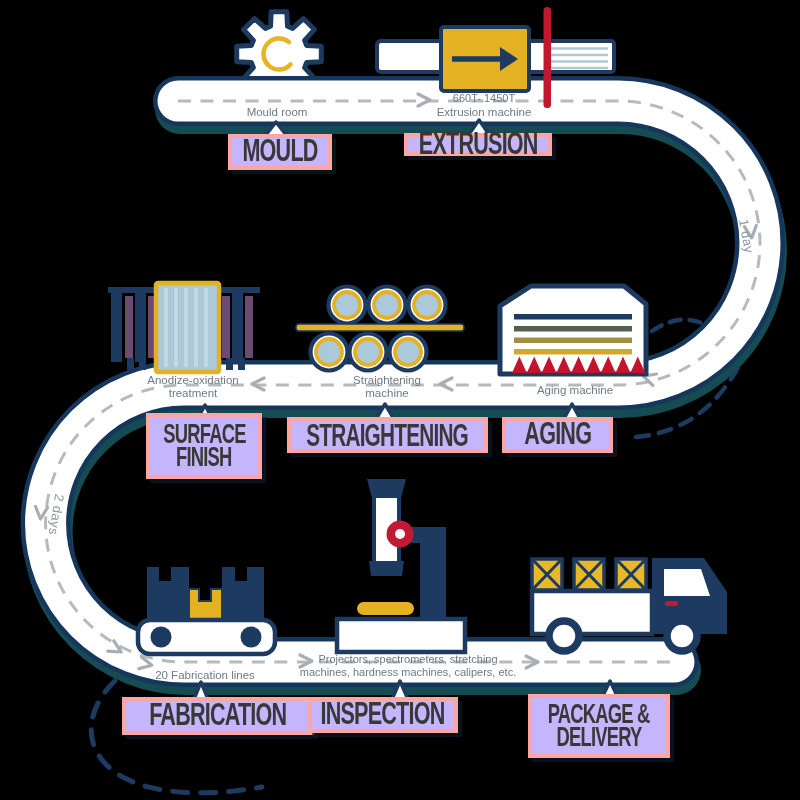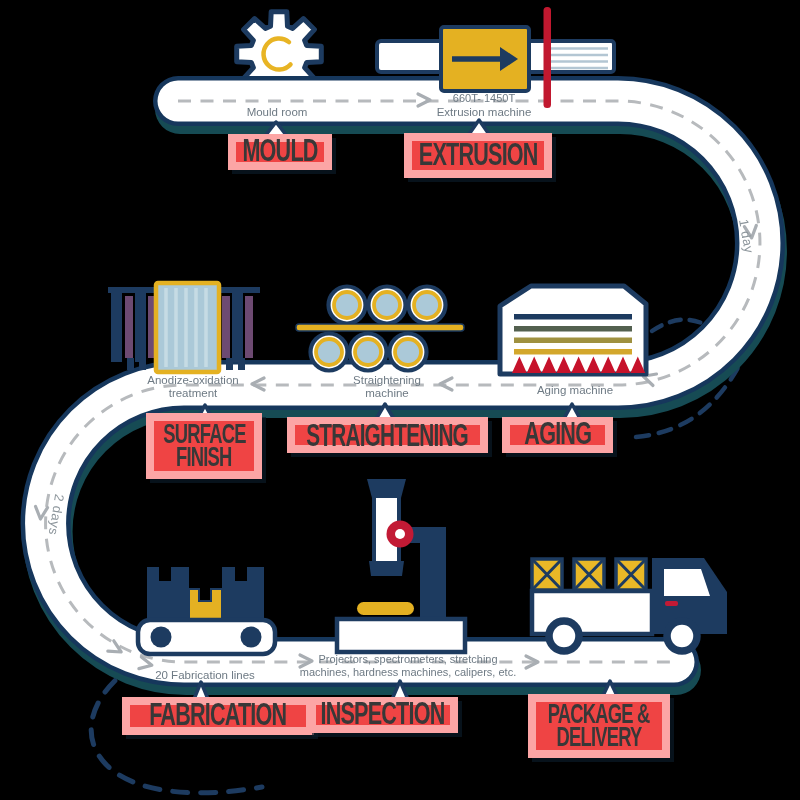--- a/index.html
+++ b/index.html
@@ -1,21 +1,21 @@
 <!DOCTYPE html>
 <html><head>
 <meta charset="utf-8">
 <style>
   html,body{margin:0;padding:0;}
   body{width:800px;height:800px;background:#000;position:relative;overflow:hidden;font-family:"Liberation Sans",sans-serif;}
   #stage{position:absolute;left:0;top:0;}
   .cap{font:11.5px "Liberation Sans",sans-serif;fill:#6e7a84;text-anchor:middle;}
   .cap-sm{font:11px "Liberation Sans",sans-serif;fill:#6e7a84;text-anchor:middle;}
   .dur{font:13px "Liberation Sans",sans-serif;fill:#8d969c;text-anchor:middle;letter-spacing:.5px;}
-  .label-box{position:absolute;box-sizing:border-box;background:#ef4444;border:8px solid #fca5a5;
+  .label-box{position:absolute;box-sizing:border-box;background:#c4b5fd;border:4px solid #fca5a5;
     box-shadow:4px 4px 0 rgba(10,28,42,.65);color:#383838;font-weight:700;text-align:center;
     display:flex;flex-direction:column;align-items:center;justify-content:center;line-height:1.02;
     font-size:27px;letter-spacing:-1px;}
   .label-box.two{font-size:23px;}
   .lbl{display:block;transform:scale(.8,1.18);white-space:nowrap;}
 </style>
 </head>
 <body>
 
 <svg id="stage" width="800" height="800" viewBox="0 0 800 800">
@@ -198,21 +198,21 @@
     <text class="cap-sm" x="408" y="663">Projectors, spectrometers, stretching</text>
     <text class="cap-sm" x="408" y="676">machines, hardness machines, calipers, etc.</text>
     <text class="dur" x="742" y="237" transform="rotate(80 742 237)">1 day</text>
     <text class="dur" x="52" y="514" transform="rotate(99 52 514)">2 days</text>
   </g>
 </svg>
 
 <div class="label-box" style="left:228px;top:134px;width:104px;height:36px">
   <span class="lbl">MOULD</span>
 </div>
-<div class="label-box" style="left:404px;top:133px;width:148px;height:45px">
+<div class="label-box" style="left:404px;top:133px;width:148px;height:23px">
   <span class="lbl">EXTRUSION</span>
 </div>
 <div class="label-box two" style="left:146px;top:413px;width:116px;height:66px">
   <span class="lbl">SURFACE</span>
   <span class="lbl">FINISH</span>
 </div>
 <div class="label-box" style="left:287px;top:417px;width:201px;height:36px;font-size:26px">
   <span class="lbl">STRAIGHTENING</span>
 </div>
 <div class="label-box" style="left:502px;top:417px;width:111px;height:36px">

